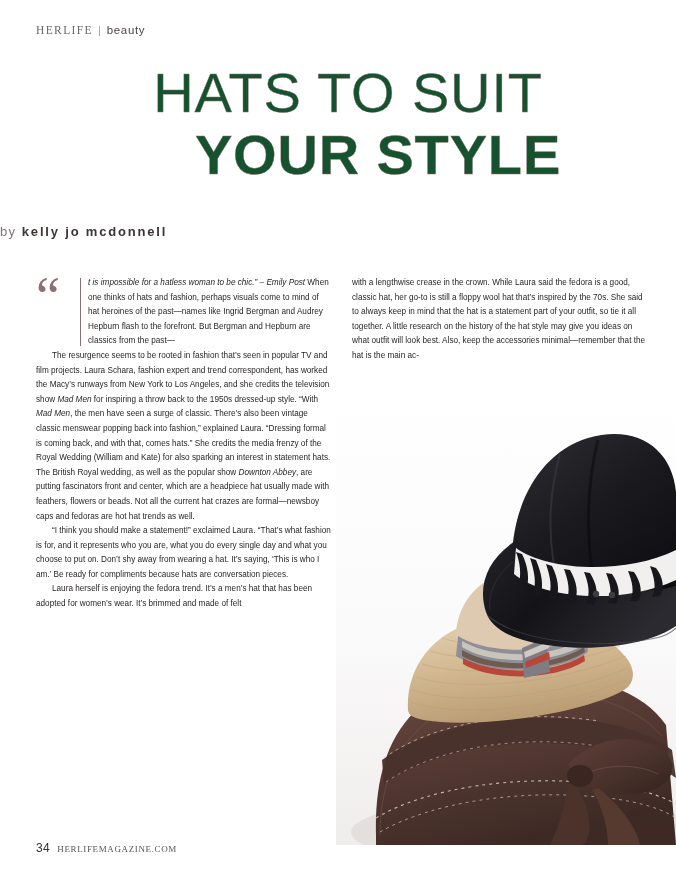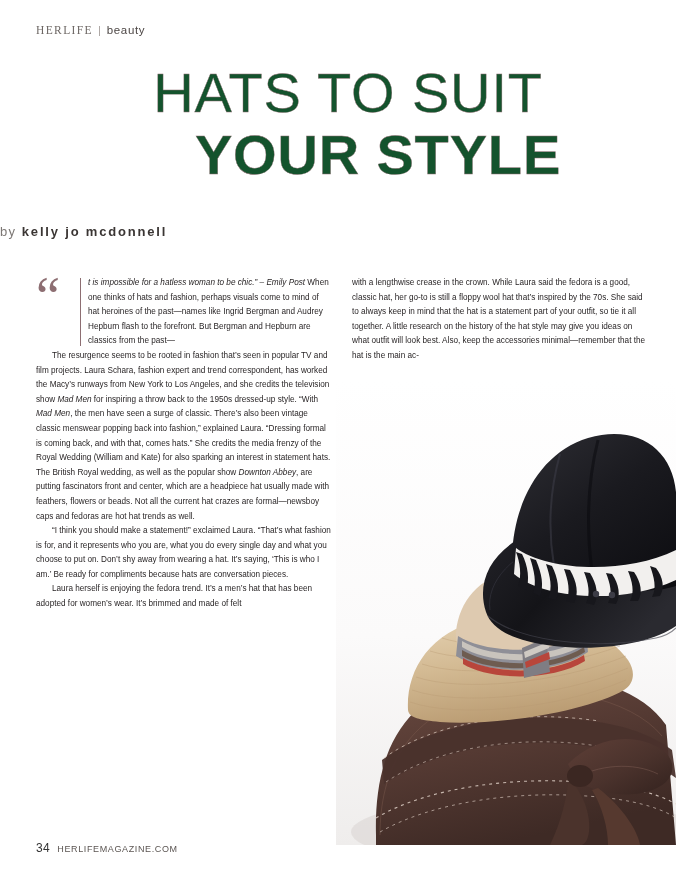--- a/index.html
+++ b/index.html
@@ -159,21 +159,21 @@
     white-space: nowrap;
   }
   .footer .pagenum {
     font-family: "Liberation Sans", sans-serif;
     font-size: 12px;
     margin-right: 7px;
     color: #333;
     margin-top: 18px;
   }
   .footer .sitename {
-    font-family: Liberation Sans, sans-serif;
+    font-family: Liberation Serif, serif;
     letter-spacing: 0.07em;
     color: #5b5552;
   }
 </style>
 </head>
 <body>
 
 <div class="page">
 
   <div class="masthead">

